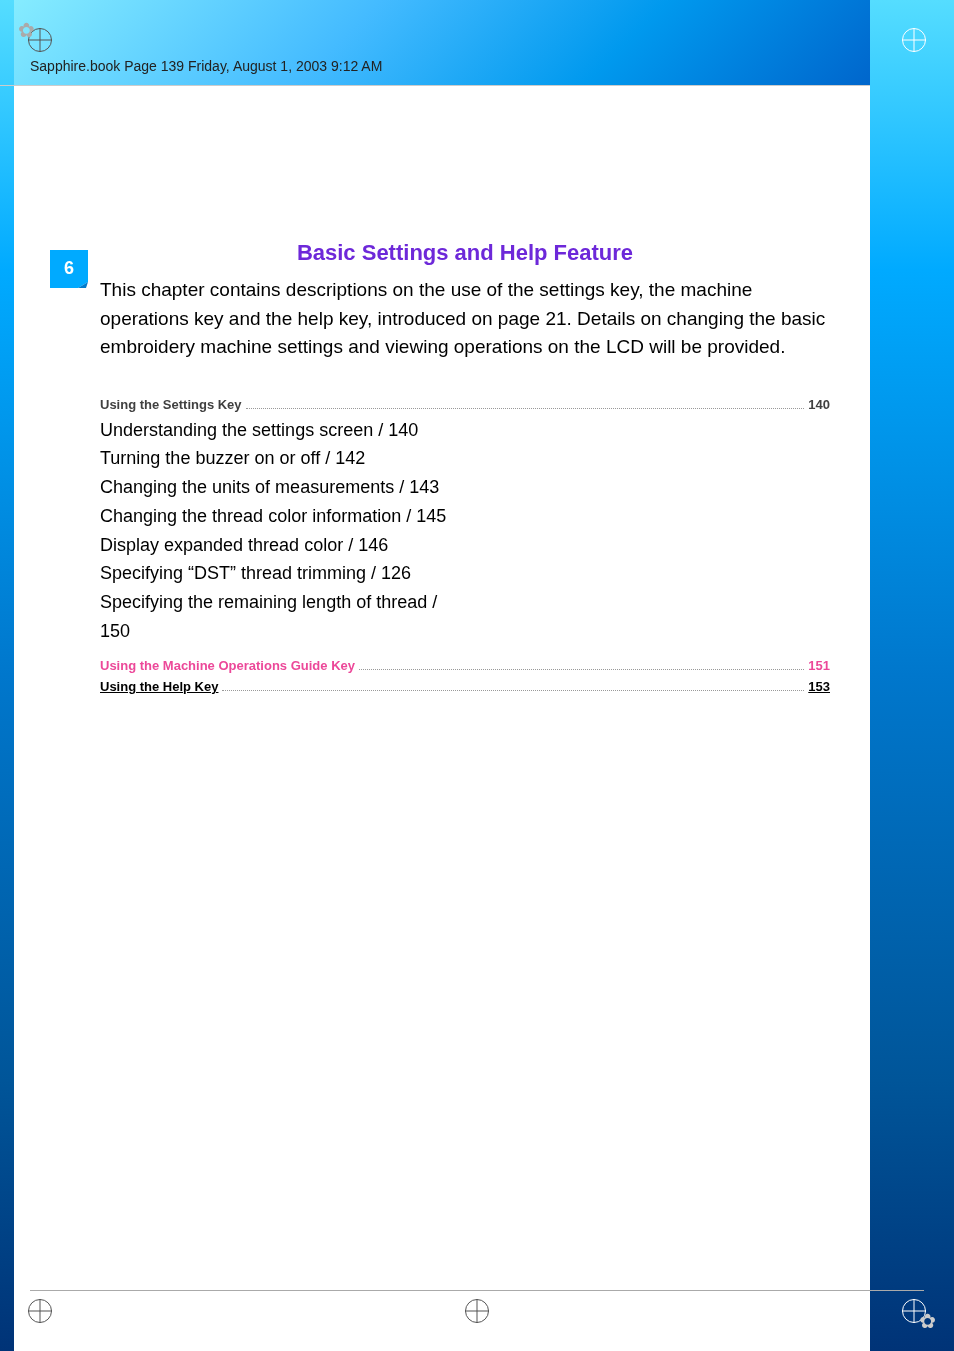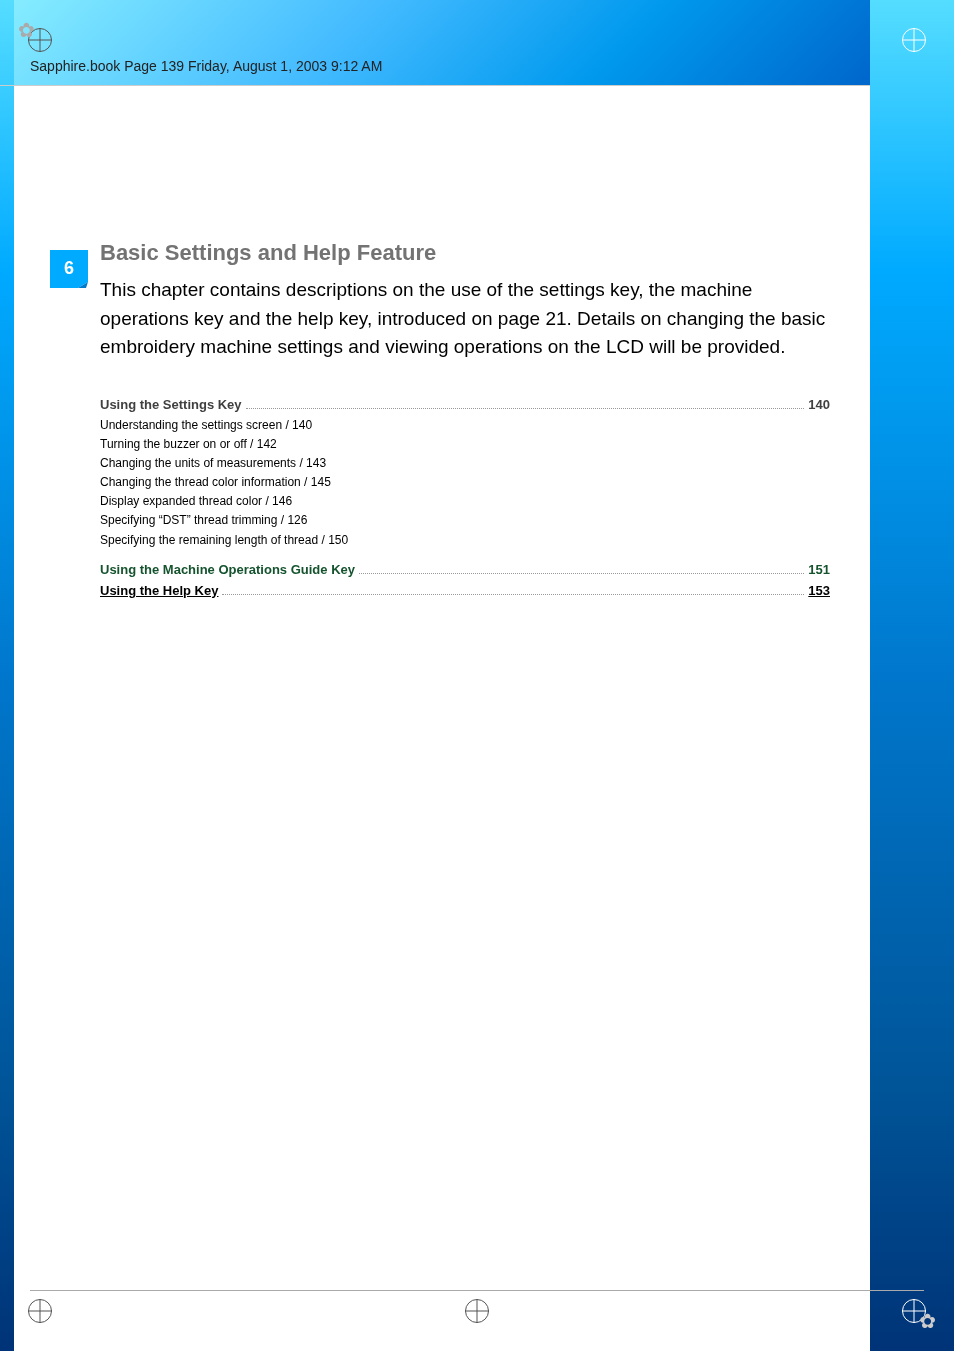--- a/index.html
+++ b/index.html
@@ -106,22 +106,23 @@
       position: absolute;
       top: 240px;
       left: 100px;
       width: 730px;
       z-index: 5;
     }
 
     .chapter-title {
       font-size: 22px;
       font-weight: bold;
-      color: #737373;
+      color: #6d28d9;
       margin-bottom: 10px;
+      text-align: center;
     }
 
     .chapter-desc {
       font-size: 19px;
       color: #000;
       line-height: 1.5;
       margin-bottom: 35px;
     }
 
     
@@ -130,21 +131,21 @@
     }
 
     .toc-sub-grid {
       display: grid;
       grid-template-columns: 1fr 1fr;
       gap: 2px 20px;
       margin-bottom: 4px;
     }
 
     .toc-sub-entry {
-      font-size: 12px;
+      font-size: 18px;
       color: #000;
       line-height: 1.6;
     }
 
     
     .page-bottom-line {
       position: absolute;
       bottom: 60px;
       left: 30px;
       right: 30px;
@@ -250,21 +251,21 @@
           <div class="toc-sub-entry">Turning the buzzer on or off / 142</div>
           <div class="toc-sub-entry">Changing the units of measurements / 143</div>
           <div class="toc-sub-entry">Changing the thread color information / 145</div>
           <div class="toc-sub-entry">Display expanded thread color / 146</div>
           <div class="toc-sub-entry">Specifying “DST” thread trimming / 126</div>
           <div class="toc-sub-entry">Specifying the remaining length of thread / 150</div>
         </div>
       </div>
     </div>
 
-    <div style="display:flex;justify-content:space-between;font-size:13px;font-weight:bold;color:#14532d;margin-bottom:6px;">
+    <div style="display:flex;justify-content:space-between;font-size:13px;font-weight:bold;color:#ec4899;margin-bottom:6px;">
       <span>Using the Machine Operations Guide Key</span>
       <span style="flex:1;border-bottom:1px dotted #999;margin:0 4px 3px 4px;"></span>
       <span>151</span>
     </div>
 
     <div style="display:flex;justify-content:space-between;font-size:13px;font-weight:bold;color:#000;margin-bottom:6px;text-decoration:underline;">
       <span>Using the Help Key</span>
       <span style="flex:1;border-bottom:1px dotted #999;margin:0 4px 3px 4px;"></span>
       <span>153</span>
     </div>

